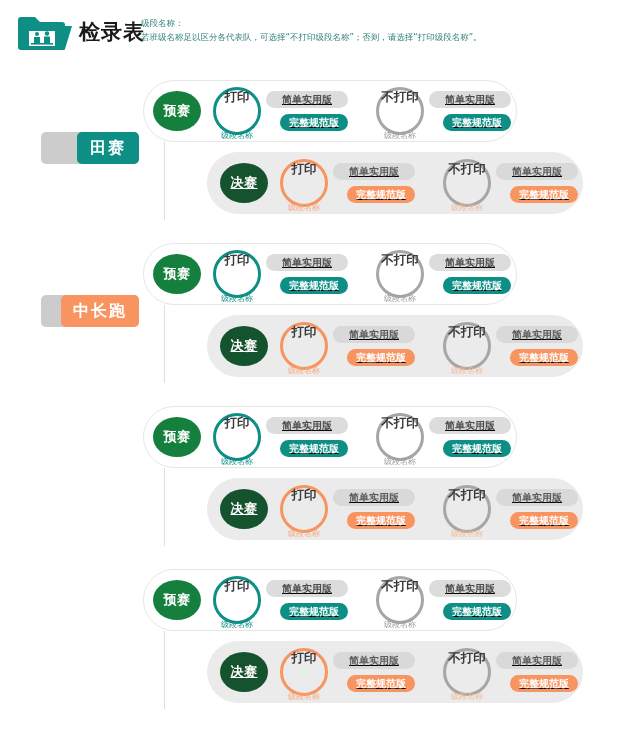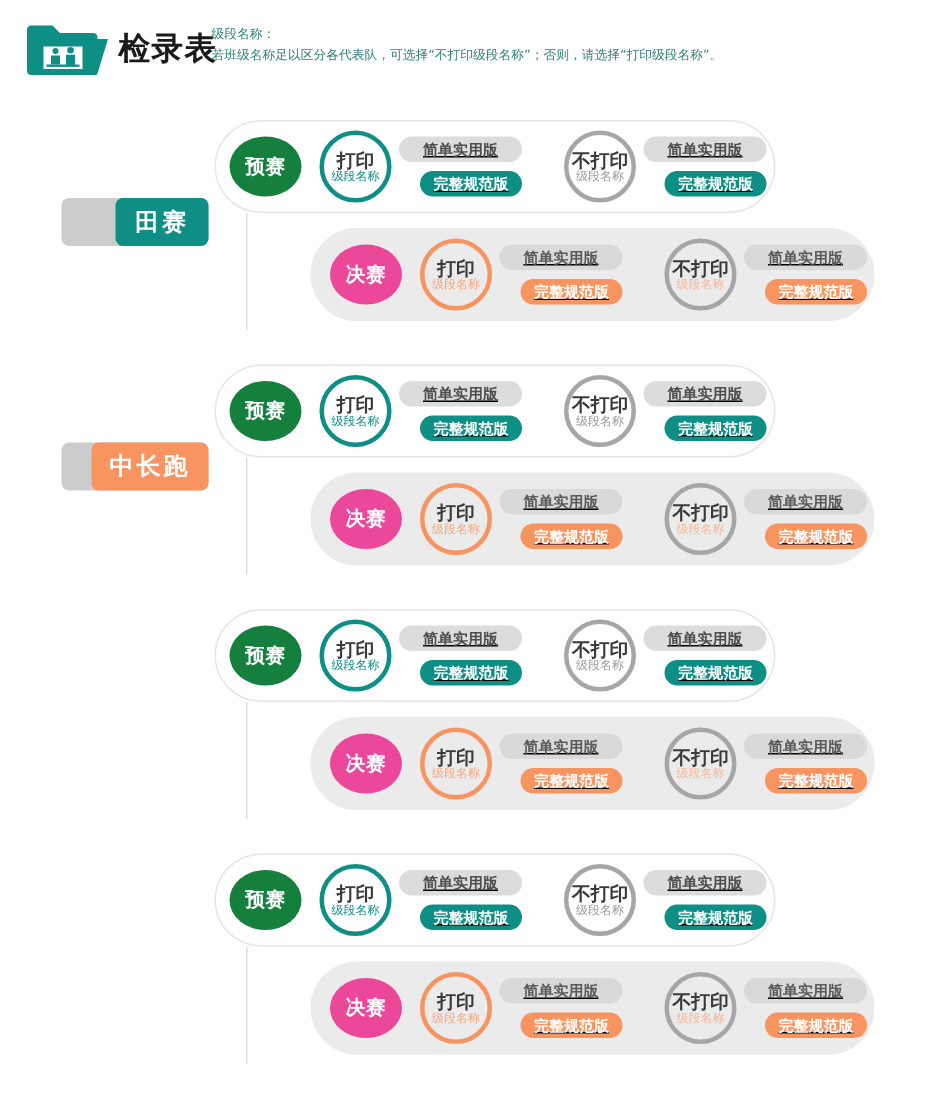--- a/index.html
+++ b/index.html
@@ -124,38 +124,39 @@
     display: flex;
     align-items: center;
     justify-content: center;
     font-size: 13px;
     font-weight: bold;
     color: #ffffff;
     letter-spacing: 0.5px;
     flex: none;
   }
   .stage-badge.teal { background: #15803d; }
-  .stage-badge.orange { background: #ec4899; }
+  .stage-badge.orange { background: #14532d; text-decoration: underline; }
 
   
   .branch {
     display: flex;
     align-items: center;
     flex: none;
   }
   .opt-circle {
     width: 48px; height: 48px;
     border-radius: 50%;
     border: 3px solid #c4b5fd;
     display: flex;
     flex-direction: column;
     align-items: center;
-    justify-content: center;
+    justify-content: flex-start;
     background: transparent;
     flex: none;
+    gap: 28px;
   }
   .opt-circle .l1 {
     font-size: 12.5px;
     font-weight: bold;
     line-height: 13px;
     color: #3a3a3a;
     white-space: nowrap;
   }
   .opt-circle .l2 {
     font-size: 8px;

